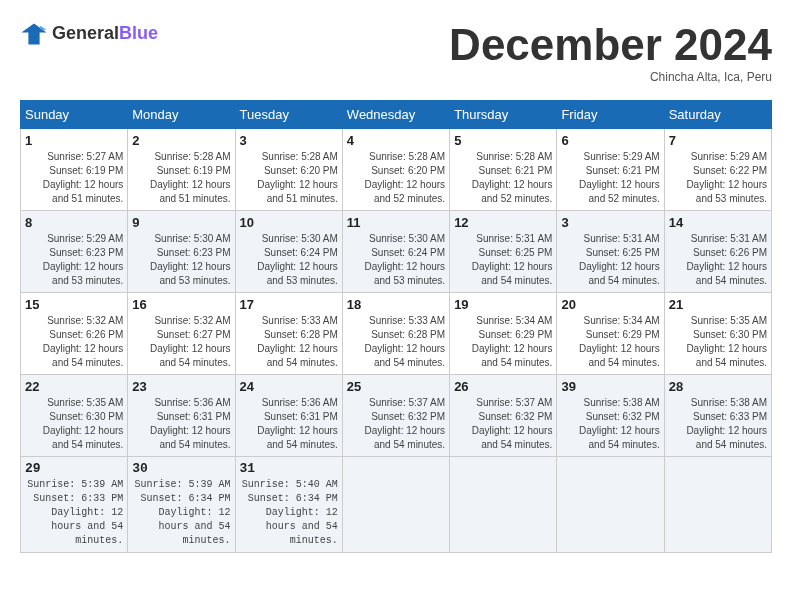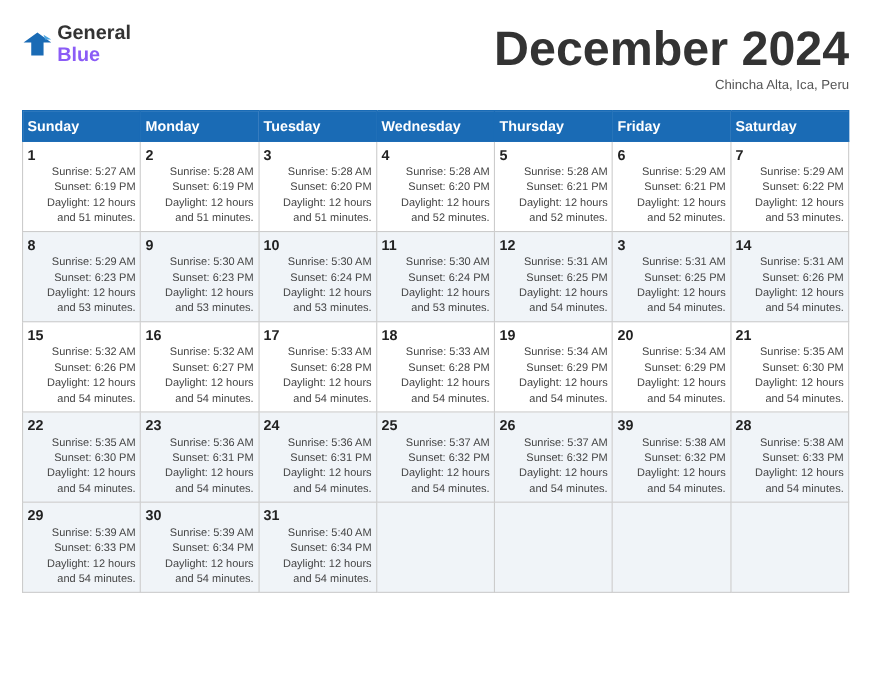--- a/index.html
+++ b/index.html
@@ -16,21 +16,21 @@
       align-items: flex-start;
       margin-bottom: 16px;
     }
     .logo {
       display: flex;
       align-items: center;
       gap: 4px;
     }
     .logo-text {
       display: flex;
-      flex-direction: column;
+      flex-direction: row;
       line-height: 1.1;
     }
     .logo-general {
       font-size: 18px;
       font-weight: bold;
       color: #333;
     }
     .logo-blue {
       font-size: 18px;
       font-weight: bold;
@@ -56,21 +56,21 @@
       width: 100%;
       border-collapse: collapse;
       font-size: 11px;
     }
     .calendar th {
       background: #1a6bb5;
       color: #fff;
       padding: 6px 4px;
       text-align: left;
       font-size: 13px;
-      font-weight: bold;
+      font-weight: normal;
       border: 1px solid #1a6bb5;
     }
     .calendar td {
       border: 1px solid #ccc;
       vertical-align: top;
       padding: 4px;
       width: calc(100% / 7);
       min-height: 80px;
       background: #fff;
     }
@@ -91,20 +91,21 @@
       color: #444;
       font-size: 10px;
       line-height: 1.4;
       text-align: right;
     }
     .empty-cell {
       background: #f9f9f9 !important;
     }
     .last-row td {
       background: #f0f4f8 !important;
+      font-family: Liberation Mono, monospace;
     }
   </style>
 </head>
 <body>
 
 <div class="header">
   <div class="logo">
     <svg class="logo-bird" viewBox="0 0 40 40">
       <polygon points="20,5 38,18 28,18 28,35 12,35 12,18 2,18" fill="#1a6bb5"></polygon>
       <polygon points="28,8 38,14 30,14" fill="#4da6e0"></polygon>

